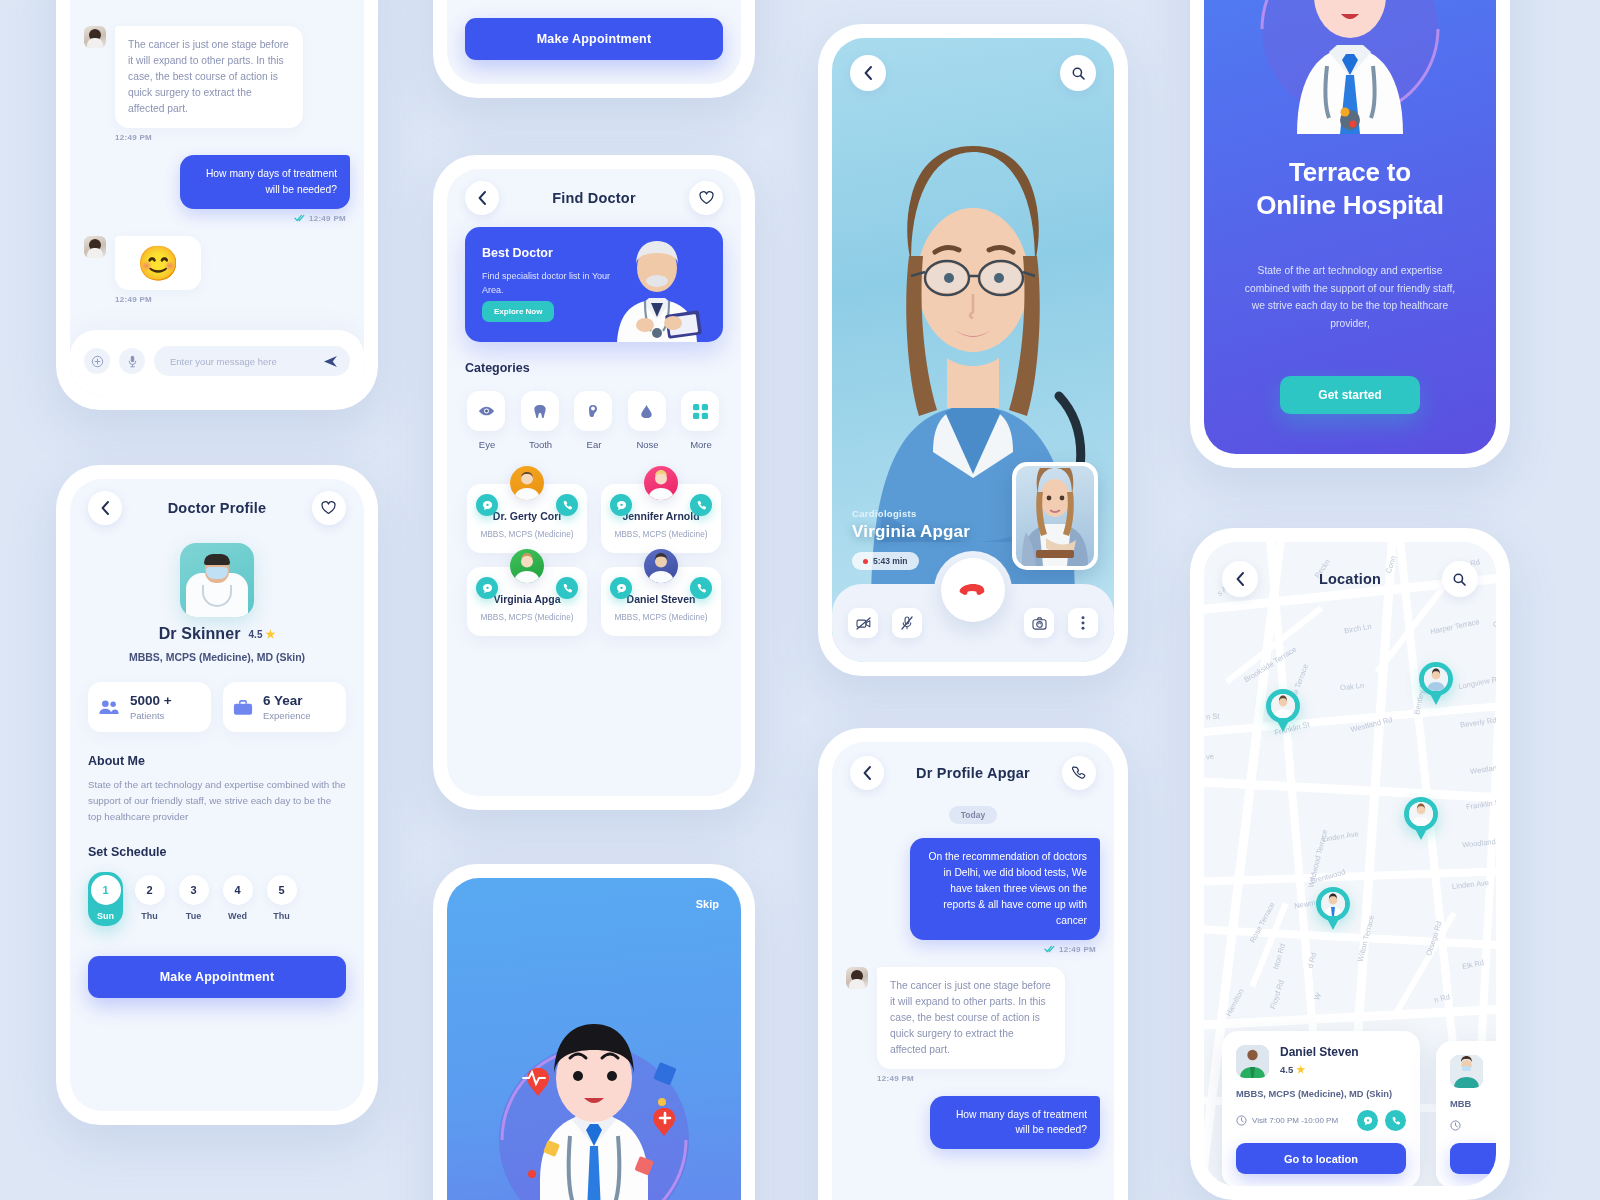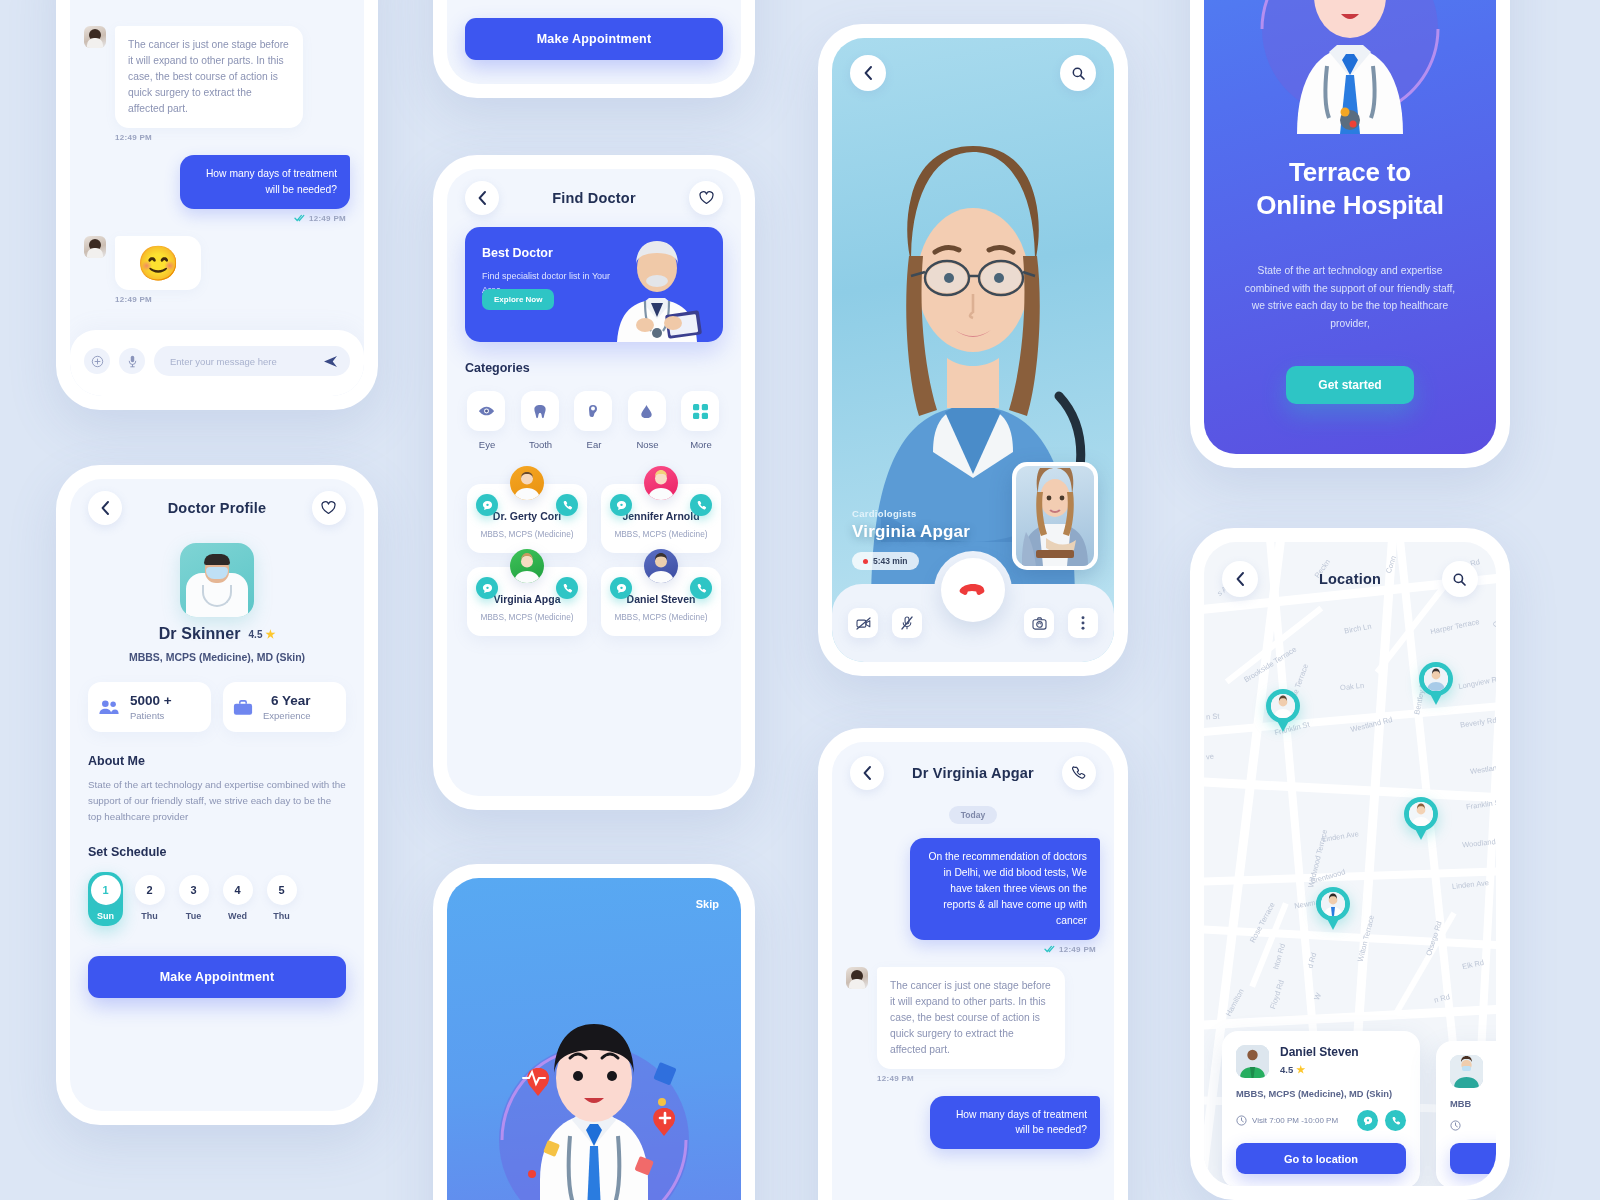--- a/index.html
+++ b/index.html
@@ -86,21 +86,21 @@
   .dp-photo .mask{position:absolute;left:50%;transform:translateX(-50%);top:24px;width:22px;height:12px;border-radius:4px 4px 8px 8px;background:#bfe0f5;}
   .dp-photo .hair{position:absolute;left:50%;transform:translateX(-50%);top:11px;width:26px;height:11px;border-radius:11px 11px 3px 3px;background:#2e2a28;}
   .dp-photo .steth{position:absolute;left:50%;transform:translateX(-50%);bottom:10px;width:30px;height:22px;border:2px solid #c7d3de;border-top:none;border-radius:0 0 16px 16px;}
   .dp-name { text-align:center; margin-top:8px; display:flex; align-items:center; justify-content:center; gap:8px; }
   .dp-name b { font-size:16px; color:#243058; letter-spacing:.1px;}
   .dp-rate { font-size:10px; font-weight:bold; color:#3d4a72; display:flex; gap:3px; align-items:center;}
   .dp-degrees { text-align:center; font-size:10.5px; color:#46527c; margin-top:8px; font-weight:bold;}
   .stat-row { display:flex; gap:12px; padding:0 18px; margin-top:19px; }
   .stat-card { flex:1; background:#fff; border-radius:13px; padding:11px 10px; display:flex; align-items:center; gap:10px;
                box-shadow:0 4px 14px rgba(130,150,200,.08); }
-  .stat-v { font-size:13.5px; font-weight:bold; color:#243058;text-align:right; }
+  .stat-v { font-size:13.5px; font-weight:bold; color:#243058; }
   .stat-l { font-size:9.5px; color:#8a93b3; margin-top:2px;}
   .sec-title { font-size:12.5px; font-weight:bold; color:#243058; padding:0 18px; margin-top:22px; }
   .sec-body { font-size:9.8px; line-height:1.65; color:#8c95b5; padding:0 18px; margin-top:9px; }
   .days { display:flex; gap:9px; padding:0 18px; margin-top:13px; }
   .day { width:35px; text-align:center; }
   .day .num { width:30px;height:30px;border-radius:50%;background:#fff;display:flex;align-items:center;justify-content:center;
               font-size:11px;font-weight:bold;color:#243058;margin:0 auto;box-shadow:0 3px 9px rgba(130,150,200,.1);}
   .day .lab { font-size:9px; color:#49547c; margin-top:6px; font-weight:bold;}
   .day.active { background:#2ec5c5; border-radius:15px; padding:3px 0 5px; box-shadow:0 6px 16px rgba(46,197,197,.32);}
   .day.active .num { color:#2ec5c5; }
@@ -109,21 +109,21 @@
     margin:0 18px; height:42px; border-radius:11px; background:#3d56f0; color:#fff;
     font-size:12.5px; font-weight:bold; display:flex; align-items:center; justify-content:center;
     box-shadow:0 8px 20px rgba(61,86,240,.28); letter-spacing:.2px;
   }
 
   
   .banner { margin:0 18px; height:115px; border-radius:15px; background:#3d56f0; position:relative; overflow:hidden;
             box-shadow:0 10px 24px rgba(61,86,240,.22); }
   .banner .bt { position:absolute; left:17px; top:19px; color:#fff; font-size:12.5px; font-weight:bold;}
   .banner .bs { position:absolute; left:17px; top:42px; color:#dfe4ff; font-size:9px; line-height:1.6; width:130px;}
-  .banner .bb { position:absolute; left:17px; bottom:32px; background:#2ec5c5; color:#fff; font-size:8px; font-weight:bold;
+  .banner .bb { position:absolute; left:17px; bottom:20px; background:#2ec5c5; color:#fff; font-size:8px; font-weight:bold;
                 padding:6px 12px; border-radius:7px;}
   .banner .doc { position:absolute; right:6px; bottom:0; width:118px; height:105px; }
   .cat-row { display:flex; justify-content:space-between; padding:0 20px; margin-top:16px;}
   .cat { text-align:center; width:40px;}
   .cat .ic { width:38px;height:40px;border-radius:12px;background:#fff;display:flex;align-items:center;justify-content:center;
              box-shadow:0 4px 12px rgba(130,150,200,.1); }
   .cat .lb { font-size:9.5px; color:#525d86; margin-top:8px;}
   .search-bar { margin:20px 18px 0; height:34px; background:#fff; border-radius:10px; display:flex; align-items:center;
                 padding:0 13px; gap:9px; box-shadow:0 4px 14px rgba(130,150,200,.09);}
   .search-ph { flex:1; font-size:9.5px; color:#aab3cf;}
@@ -158,21 +158,21 @@
   .vc-hang { position:absolute; left:50%; transform:translateX(-50%); top:-26px; width:64px; height:64px;
              border-radius:50%; background:#fff; display:flex; align-items:center; justify-content:center;
              box-shadow:0 8px 22px rgba(60,100,160,.18);}
   .vc-ctl { width:30px;height:30px;border-radius:9px;background:#fff;display:flex;align-items:center;justify-content:center;
             box-shadow:0 4px 12px rgba(120,145,200,.14);}
 
   
   .wel { position:absolute; inset:0; background:linear-gradient(165deg,#4f8cf5 0%,#5270ef 42%,#5b4fe0 100%); }
   .wel-title { text-align:center; color:#fff; font-size:26px; font-weight:bold; line-height:1.26; margin-top:10px; letter-spacing:-.2px;}
   .wel-sub { text-align:center; color:#dbe2fb; font-size:10.3px; line-height:1.72; padding:0 38px; margin-top:16px;}
-  .wel-btn { width:128px; height:38px; margin:16px auto 0; background:#2ec5c5; border-radius:10px; color:#fff;
+  .wel-btn { width:140px; height:38px; margin:26px auto 0; background:#2ec5c5; border-radius:10px; color:#fff;
              font-size:12px; font-weight:bold; display:flex; align-items:center; justify-content:center;
              box-shadow:0 10px 24px rgba(46,197,197,.33);}
 
   
   .ob { position:absolute; inset:0; background:linear-gradient(175deg,#58a9f2 0%,#5b9df0 45%,#6a7aec 100%); }
   .ob-skip { position:absolute; right:22px; top:20px; color:#fff; font-size:11px; font-weight:bold;}
 
   
   .map-bg { position:absolute; inset:0; background:#f3f6fa; }
   .road { position:absolute; background:#fff; }
@@ -710,21 +710,21 @@
   </div>
 
   <div class="phone" style="left:818px; top:728px; width:310px; height:560px;">
     <div class="screen">
       <div class="hdr" style="height:62px;">
         <div class="circ-btn">
           <svg width="9" height="14" viewBox="0 0 9 14">
               <path d="M7 1L1.6 7 7 13" stroke="#243058" stroke-width="1.9" fill="none" stroke-linecap="round" stroke-linejoin="round"></path>
             </svg>
         </div>
-        <div class="hdr-title">Dr Virginia Apgar</div>
+        <div class="hdr-title">Dr Profile Apgar</div>
         <div class="circ-btn">
           <svg width="14" height="14" viewBox="0 0 15 15">
               <path d="M3.6 1.6c.6-.5 1.5-.4 1.9.4l1.1 1.9c.4.6.3 1.3-.2 1.7l-.8.7c.6 1.4 1.6 2.4 3 3l.7-.8c.5-.5 1.2-.6 1.8-.2l1.9 1.1c.8.4.9 1.3.4 1.9l-.8.9c-.6.7-1.6 1-2.5.6-4-1.6-7.7-5.3-9.3-9.3-.4-.9-.1-1.9.6-2.5z" stroke="#243058" stroke-width="1.25" fill="none" stroke-linejoin="round"></path>
             </svg>
         </div>
       </div>
 
       <div style="text-align:center;margin-bottom:14px;">
         <span class="today-pill">Today</span>
       </div>

